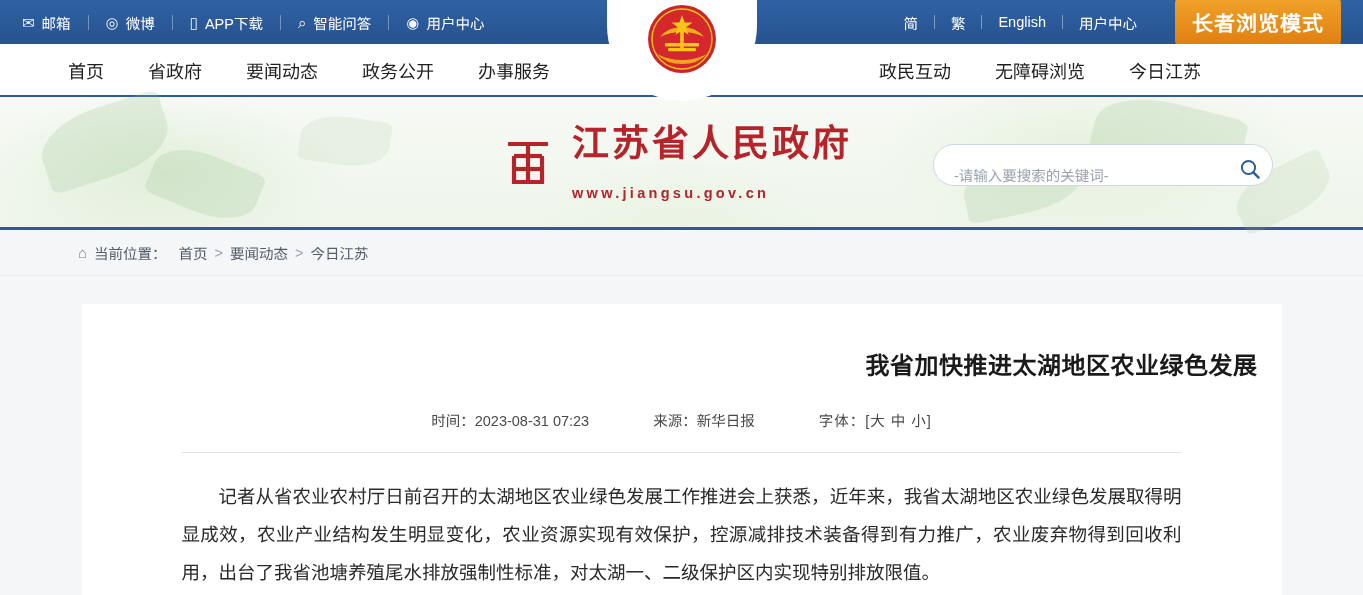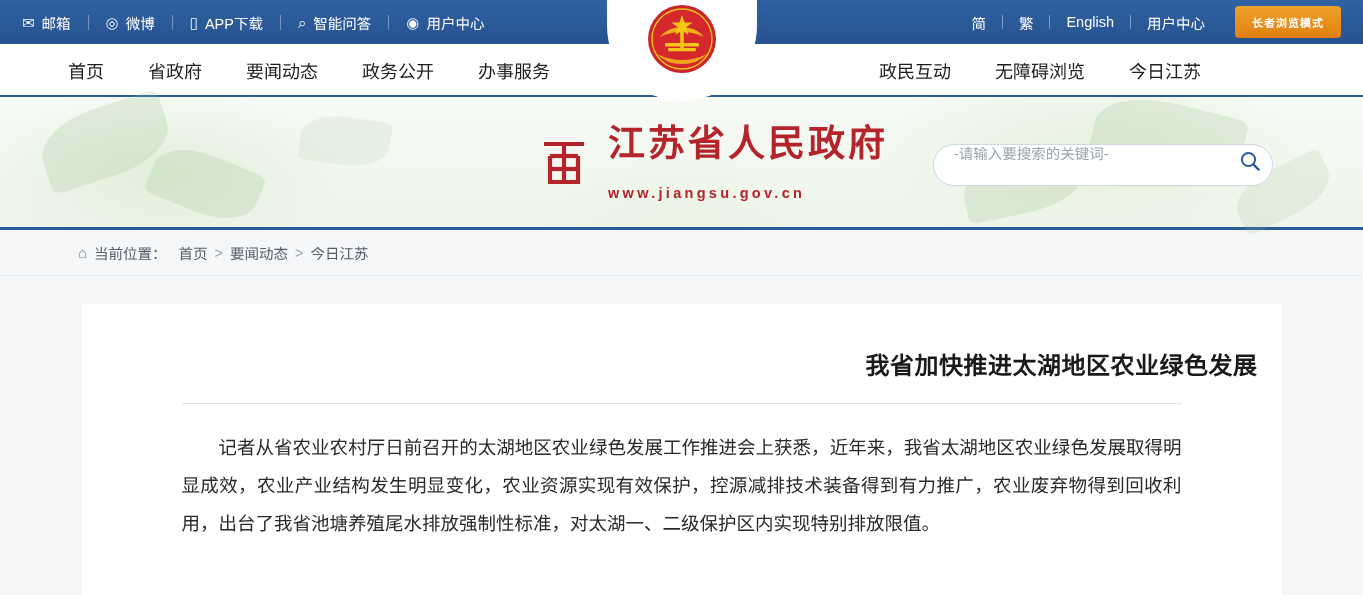--- a/index.html
+++ b/index.html
@@ -52,25 +52,25 @@
     color: #ffffff;
     cursor: pointer;
     white-space: nowrap;
   }
   .tb-vsep {
     width: 1px; height: 14px;
     background: rgba(255,255,255,.4);
     margin: 0 16px;
   }
   .elder-btn {
-    margin-left: 30px;
+    margin-left: 38px;
     background: #e8911b;
     background: linear-gradient(#efa229, #e07f10);
     color: #ffffff;
-    font-size: 11px;
+    font-size: 21px;
     font-weight: bold;
     padding: 8px 17px;
     border-radius: 4px;
     letter-spacing: 1px;
     cursor: pointer;
   }
 
   
   .navbar {
     height: 53px;
@@ -126,21 +126,21 @@
     display: flex;
     align-items: center;
   }
   .leaf {
     position: absolute;
     border-radius: 50% 10% 50% 10%;
     background: rgba(150,190,140,.22);
   }
   .logo-block {
     position: absolute;
-    left: 536px;
+    left: 500px;
     top: 28px;
     display: flex;
     align-items: center;
   }
   .logo-mark {
     width: 56px; height: 56px;
     position: relative;
     margin-right: 16px;
   }
   .logo-text-cn {
@@ -161,21 +161,21 @@
   .search-box {
     position: absolute;
     right: 90px;
     top: 47px;
     width: 340px;
     height: 42px;
     background: #ffffff;
     border: 1px solid #cfd9e4;
     border-radius: 21px;
     display: flex;
-    align-items: flex-start;
+    align-items: flex-end;
     padding: 0 6px 0 18px;
   }
   .search-input {
     flex: 1;
     border: none;
     outline: none;
     font-size: 14.5px;
     color: #333;
     background: transparent;
     font-family: "Liberation Sans", sans-serif;
@@ -371,18 +371,25 @@
   <span class="crumb-sep">&gt;</span>
   <span class="crumb-link">要闻动态</span>
   <span class="crumb-sep">&gt;</span>
   <span class="crumb-link">今日江苏</span>
 </div>
 
 <div class="page-body">
   <div class="article-card">
     <div class="article-title">我省加快推进太湖地区农业绿色发展</div>
 
+    <div class="article-meta">
+      <span class="meta-item">时间：2023-08-31 07:23</span>
+      <span class="meta-item">来源：新华日报</span>
+      <span class="meta-item meta-sizes">
+        <span>字体：[</span><span class="sz">大</span>&nbsp;<span class="sz">中</span>&nbsp;<span class="sz">小</span><span>]</span>
+      </span>
+    </div>
 
     <div class="divider"></div>
 
     <div class="article-body">记者从省农业农村厅日前召开的太湖地区农业绿色发展工作推进会上获悉，近年来，我省太湖地区农业绿色发展取得明显成效，农业产业结构发生明显变化，农业资源实现有效保护，控源减排技术装备得到有力推广，农业废弃物得到回收利用，出台了我省池塘养殖尾水排放强制性标准，对太湖一、二级保护区内实现特别排放限值。</div>
   </div>
 </div>
 
 </body></html>

